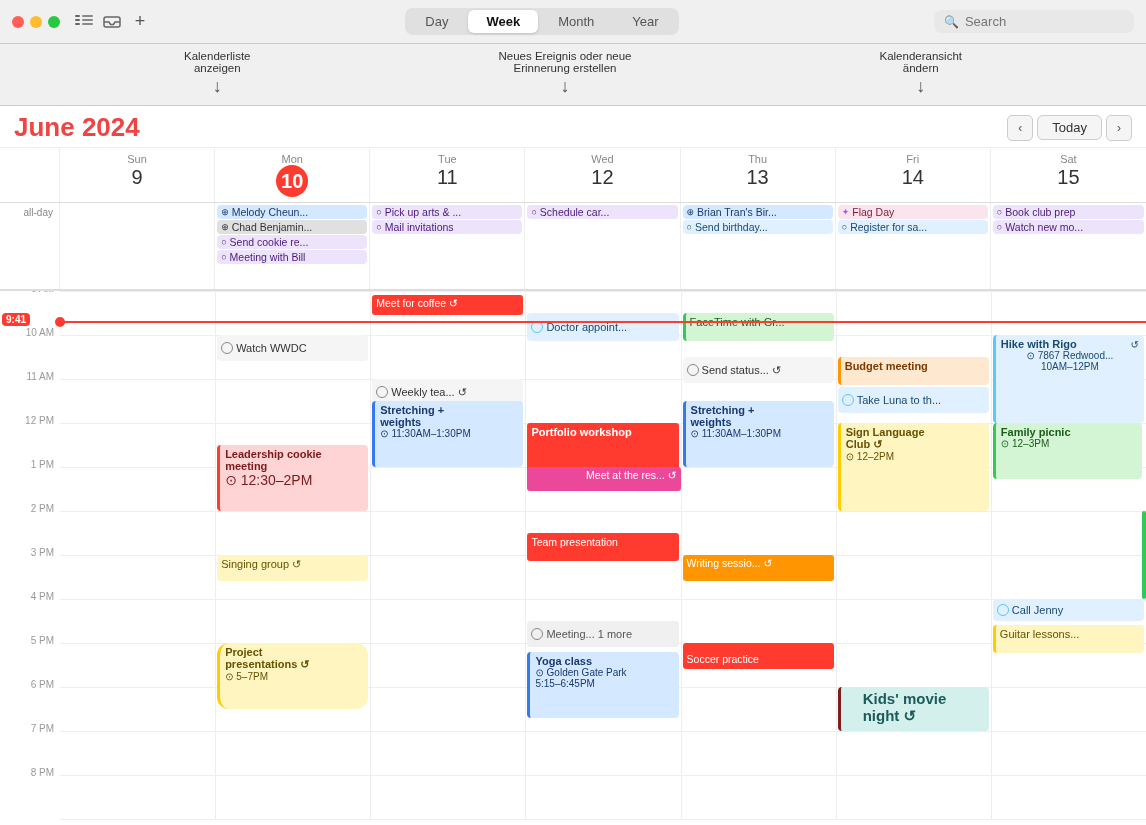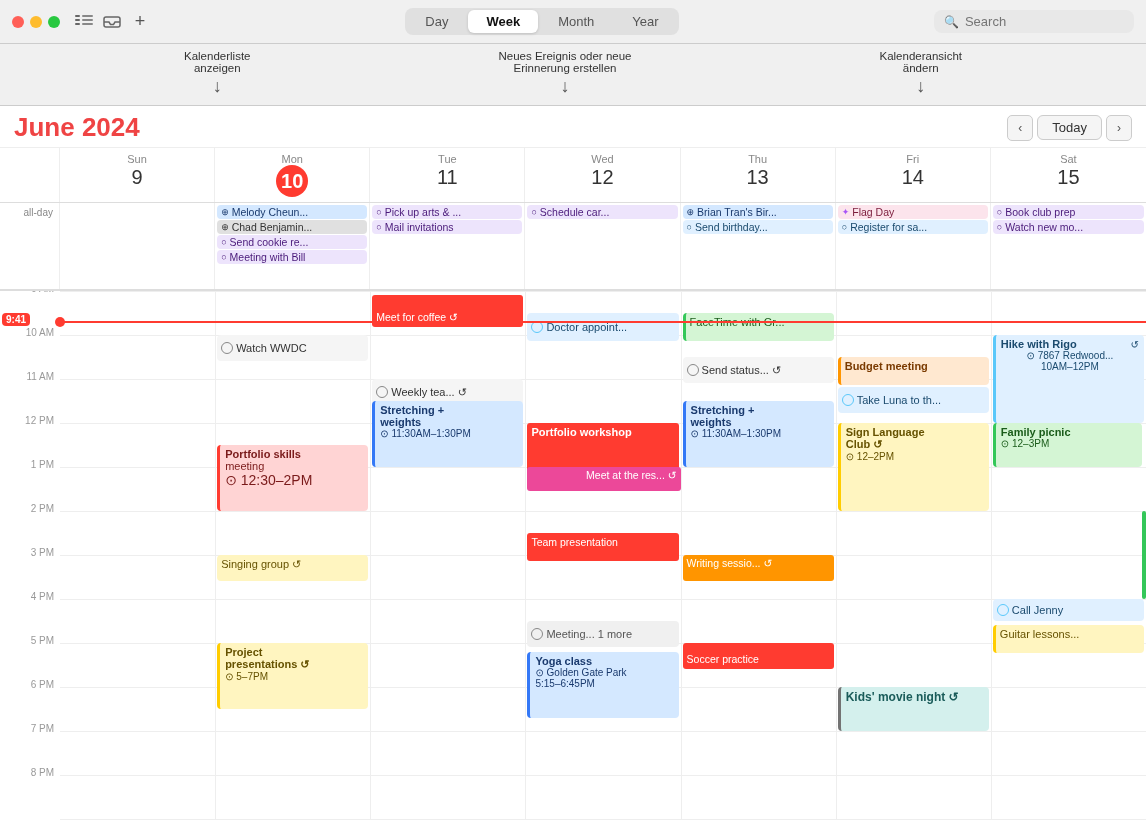--- a/index.html
+++ b/index.html
@@ -205,37 +205,37 @@
       <div style="position:absolute;left:calc(60px + 5*(100% - 60px)/7);top:0;bottom:0;width:1px;background:#eee;z-index:1;pointer-events:none;"></div>
       <div style="position:absolute;left:calc(60px + 6*(100% - 60px)/7);top:0;bottom:0;width:1px;background:#eee;z-index:1;pointer-events:none;"></div>
 
       <div style="position:absolute;left:60px;width:calc((100% - 60px)/7);top:0;bottom:0;z-index:2;"></div>
 
       <div style="position:absolute;left:calc(60px + (100% - 60px)/7);width:calc((100% - 60px)/7);top:0;bottom:0;z-index:2;">
 
         <div style="position:absolute;top:44px;left:2px;right:2px;height:26px;border-radius:4px;padding:3px 4px;font-size:11px;background:#f5f5f5;color:#333;cursor:pointer;display:flex;align-items:center;gap:3px;overflow:hidden;white-space:nowrap;"><span style="font-size:9px;border:1.5px solid #888;border-radius:50%;width:12px;height:12px;display:flex;align-items:center;justify-content:center;flex-shrink:0;"></span>Watch WWDC</div>
 
         <div style="position:absolute;top:154px;left:2px;right:2px;height:66px;border-radius:4px;padding:3px 5px;font-size:11px;background:#ffd4d4;border-left:3px solid #ff3b30;color:#7a1a1a;cursor:pointer;overflow:hidden;">
-          <div style="font-weight:700;">Portfolio skills</div>
-          <div style="font-weight:400;">meeting</div>
+          <div style="font-weight:700;">Leadership cookie</div>
+          <div style="font-weight:700;">meeting</div>
           <div style="font-size:14px;">⊙ 12:30–2PM</div>
         </div>
 
         <div style="position:absolute;top:264px;left:2px;right:2px;height:26px;border-radius:4px;padding:3px 4px;font-size:11px;background:#fff5c0;color:#665200;cursor:pointer;overflow:hidden;white-space:nowrap;text-overflow:ellipsis;">Singing group ↺</div>
 
-        <div style="position:absolute;top:352px;left:2px;right:2px;height:66px;border-radius:4px;padding:3px 5px;font-size:11px;background:#fff5c0;border-left:3px solid #ffcc00;color:#665200;cursor:pointer;overflow:hidden;">
+        <div style="position:absolute;top:352px;left:2px;right:2px;height:66px;border-radius:12px;padding:3px 5px;font-size:11px;background:#fff5c0;border-left:3px solid #ffcc00;color:#665200;cursor:pointer;overflow:hidden;">
           <div style="font-weight:600;">Project</div>
           <div style="font-weight:600;">presentations ↺</div>
           <div style="font-size:10px;">⊙ 5–7PM</div>
         </div>
       </div>
 
       <div style="position:absolute;left:calc(60px + 2*(100% - 60px)/7);width:calc((100% - 60px)/7);top:0;bottom:0;z-index:2;">
 
-        <div style="position:absolute;top:4px;left:2px;right:2px;height:20px;border-radius:3px;padding:16px 4px;font-size:10.5px;background:#ff3b30;color:#fff;cursor:pointer;overflow:hidden;white-space:nowrap;text-overflow:ellipsis;">Meet for coffee ↺</div>
+        <div style="position:absolute;top:4px;left:2px;right:2px;height:20px;border-radius:3px;padding:2px 4px;font-size:10.5px;background:#ff3b30;color:#fff;cursor:pointer;overflow:hidden;white-space:nowrap;text-overflow:ellipsis;">Meet for coffee ↺</div>
 
         <div style="position:absolute;top:88px;left:2px;right:2px;height:26px;border-radius:4px;padding:3px 4px;font-size:11px;background:#f5f5f5;color:#333;cursor:pointer;overflow:hidden;white-space:nowrap;display:flex;align-items:center;gap:3px;"><span style="font-size:9px;border:1.5px solid #888;border-radius:50%;width:12px;height:12px;display:flex;align-items:center;justify-content:center;flex-shrink:0;"></span>Weekly tea... ↺</div>
 
         <div style="position:absolute;top:110px;left:2px;right:2px;height:66px;border-radius:4px;padding:3px 5px;font-size:11px;background:#d4e8ff;border-left:3px solid #3478f6;color:#1a3a6e;cursor:pointer;overflow:hidden;">
           <div style="font-weight:700;">Stretching +</div>
           <div style="font-weight:700;">weights</div>
           <div style="font-size:10px;">⊙ 11:30AM–1:30PM</div>
         </div>
       </div>
 
@@ -280,37 +280,37 @@
         <div style="position:absolute;top:66px;left:2px;right:2px;height:28px;border-radius:4px;padding:3px 4px;font-size:11px;background:#ffe8d0;border-left:3px solid #ff9500;color:#7a3a00;cursor:pointer;overflow:hidden;white-space:nowrap;font-weight:600;">Budget meeting</div>
 
         <div style="position:absolute;top:96px;left:2px;right:2px;height:26px;border-radius:4px;padding:3px 4px;font-size:11px;background:#e0f0ff;color:#1a4a6e;cursor:pointer;overflow:hidden;white-space:nowrap;display:flex;align-items:center;gap:3px;"><span style="font-size:9px;border:1.5px solid #5ac8fa;border-radius:50%;width:12px;height:12px;flex-shrink:0;"></span>Take Luna to th...</div>
 
         <div style="position:absolute;top:132px;left:2px;right:2px;height:88px;border-radius:4px;padding:3px 5px;font-size:11px;background:#fff5c0;border-left:3px solid #ffcc00;color:#665200;cursor:pointer;overflow:hidden;">
           <div style="font-weight:700;">Sign Language</div>
           <div style="font-weight:700;">Club ↺</div>
           <div style="font-size:10px;">⊙ 12–2PM</div>
         </div>
 
-        <div style="position:absolute;top:396px;left:2px;right:2px;height:44px;border-radius:4px;padding:3px 5px;font-size:12px;background:#d4f0ed;border-left:3px solid #737373;color:#1a5c5a;cursor:pointer;overflow:hidden;">
+        <div style="position:absolute;top:396px;left:2px;right:2px;height:44px;border-radius:4px;padding:3px 22px;font-size:15px;background:#d4f0ed;border-left:3px solid #7f1d1d;color:#1a5c5a;cursor:pointer;overflow:hidden;">
           <div style="font-weight:600;">Kids' movie night ↺</div>
         </div>
       </div>
 
       <div style="position:absolute;left:calc(60px + 6*(100% - 60px)/7);width:calc((100% - 60px)/7);top:0;bottom:0;z-index:2;">
 
         <div style="position:absolute;top:44px;left:2px;right:2px;height:88px;border-radius:4px;padding:3px 5px;font-size:11px;background:#e0f0ff;border-left:3px solid #5ac8fa;color:#1a4a6e;cursor:pointer;overflow:hidden;text-align:center;">
           <div style="display:flex;justify-content:space-between;align-items:center;">
               <span style="font-weight:700;">Hike with Rigo</span>
               <span style="font-size:10px;">↺</span>
             </div>
           <div style="font-size:10px;">⊙ 7867 Redwood...</div>
           <div style="font-size:10px;">10AM–12PM</div>
         </div>
 
-        <div style="position:absolute;top:132px;left:2px;right:4px;height:44px;border-radius:4px;padding:3px 5px;font-size:11px;background:#d4f5d4;border-left:3px solid #34c759;color:#1a5c1a;cursor:pointer;overflow:hidden;">
+        <div style="position:absolute;top:132px;left:2px;right:4px;height:56px;border-radius:4px;padding:3px 5px;font-size:11px;background:#d4f5d4;border-left:3px solid #34c759;color:#1a5c1a;cursor:pointer;overflow:hidden;">
           <div style="font-weight:700;">Family picnic</div>
           <div style="font-size:10px;">⊙ 12–3PM</div>
         </div>
 
         <div style="position:absolute;top:220px;right:0;width:4px;height:88px;background:#34c759;border-radius:2px;"></div>
 
         <div style="position:absolute;top:308px;left:2px;right:2px;height:22px;border-radius:4px;padding:2px 4px;font-size:11px;background:#e0f0ff;color:#1a4a6e;cursor:pointer;overflow:hidden;white-space:nowrap;display:flex;align-items:center;gap:3px;"><span style="font-size:9px;border:1.5px solid #5ac8fa;border-radius:50%;width:12px;height:12px;flex-shrink:0;"></span>Call Jenny</div>
 
         <div style="position:absolute;top:334px;left:2px;right:2px;height:28px;border-radius:4px;padding:3px 4px;font-size:11px;background:#fff5c0;border-left:3px solid #ffcc00;color:#665200;cursor:pointer;overflow:hidden;white-space:nowrap;">Guitar lessons...</div>
       </div>

